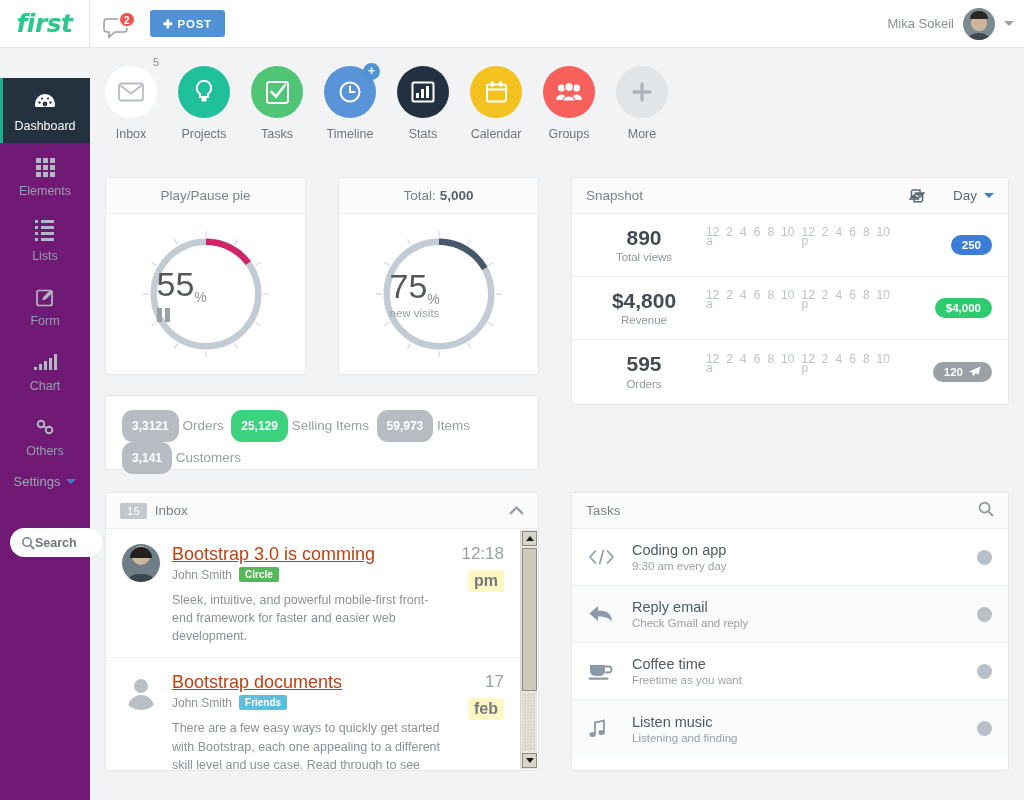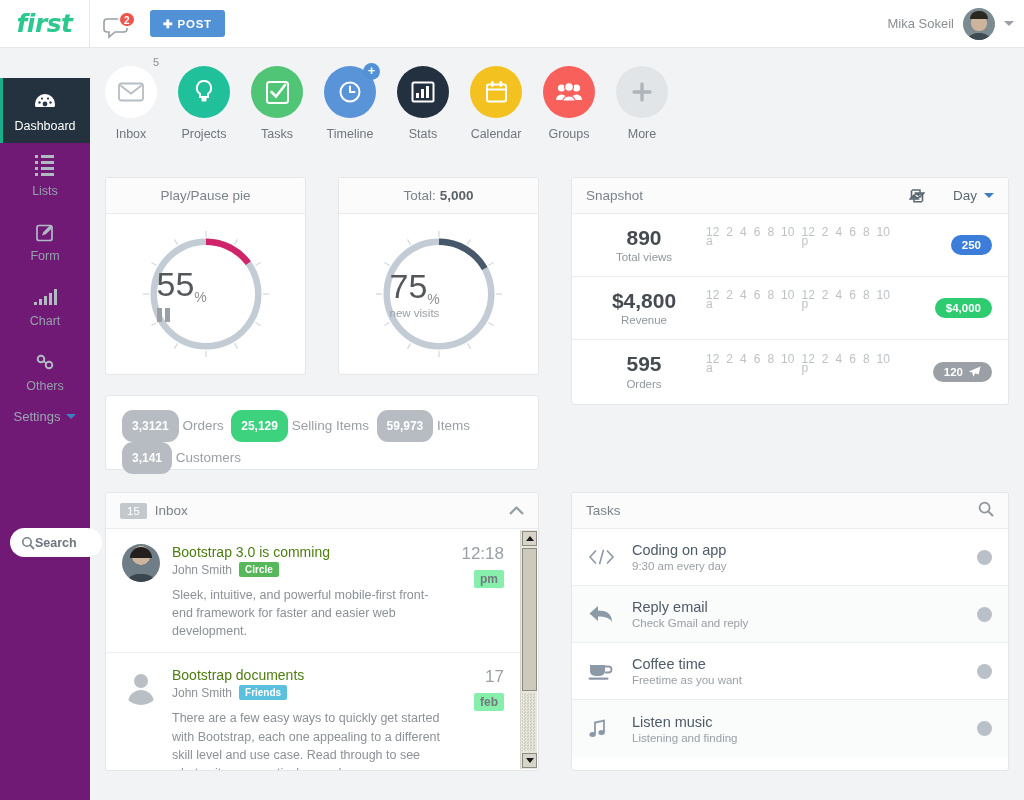--- a/index.html
+++ b/index.html
@@ -180,29 +180,29 @@
   
   .inbox-item { display:flex; padding:14px 16px 12px; border-bottom:1px solid #eeeff0; }
   .inbox-ava { width:38px; height:38px; border-radius:50%; flex:none; margin-right:12px; overflow:hidden; position:relative;}
   .ava-photo { background: radial-gradient(circle at 50% 30%, #cdb49d 0 28%, #6f7d86 29% 100%); }
   .ava-photo .hair { position:absolute; left:8px; top:3px; width:22px; height:11px; border-radius:11px 11px 0 0; background:#221f1c;}
   .ava-photo .body { position:absolute; left:1px; bottom:-8px; width:36px; height:16px; border-radius:18px 18px 0 0; background:#3a464e;}
   .ava-silh { background:#fff; }
   .ava-silh .h { position:absolute; left:12px; top:7px; width:14px; height:14px; border-radius:50%; background:#b9bfc5;}
   .ava-silh .b { position:absolute; left:6px; top:23px; width:26px; height:16px; border-radius:13px 13px 0 0; background:#b9bfc5;}
   .inbox-body { flex:1; min-width:0; }
-  .inbox-title { font-size:14px; color:#4d7c0f; margin-bottom:2px;}
+  .inbox-title { font-size:18px; color:#c2410c; margin-bottom:2px;text-decoration:underline;}
   .inbox-meta { font-size:12px; color:#8b9198; display:flex; align-items:center; gap:7px;}
   .tag { color:#fff; font-size:10px; font-weight:bold; padding:2px 6px; border-radius:2px;}
   .inbox-text { font-size:12.5px; color:#8b9198; line-height:1.45; margin-top:9px; }
   .inbox-right { width:52px; text-align:right; flex:none; margin-left:6px;}
   .inbox-time { font-size:17px; color:#9aa0a6; }
   .inbox-ampm {
-    display:inline-block; margin-top:6px; background:#86efac; color:#74797f;
-    font-size:12px; font-weight:bold; padding:2px 6px; border-radius:2px;
+    display:inline-block; margin-top:6px; background:#fef9c3; color:#74797f;
+    font-size:16px; font-weight:bold; padding:2px 6px; border-radius:2px;
   }
 
   
   .task-row { height:57px; display:flex; align-items:center; padding:0 16px; border-bottom:1px solid #eeeff0;}
   .task-row.alt { background:#fafbfb; }
   .task-ic { width:44px; color:#8c99a6; display:flex; align-items:center; justify-content:flex-start;}
   .task-title { font-size:14.5px; color:#4e5a66; }
   .task-sub { font-size:11.5px; color:#9aa0a6; margin-top:2px;}
   .task-dot { width:15px; height:15px; border-radius:50%; background:#b9c0c7; margin-left:auto;}
 
@@ -267,20 +267,36 @@
         <circle cx="12" cy="12" r="2.4" fill="#2b3a4a"></circle>
         <circle cx="6.5" cy="10.5" r="1.2" fill="#2b3a4a"></circle>
         <circle cx="17.5" cy="10.5" r="1.2" fill="#2b3a4a"></circle>
         <circle cx="9" cy="6.6" r="1.1" fill="#2b3a4a"></circle>
         <circle cx="15" cy="6.6" r="1.1" fill="#2b3a4a"></circle>
       </svg>
     </div>
     <div class="lbl">Dashboard</div>
   </div>
 
+  <div class="side-item">
+    <div class="ic">
+      <span class="grid-ico">
+          <i></i>
+          <i></i>
+          <i></i>
+          <i></i>
+          <i></i>
+          <i></i>
+          <i></i>
+          <i></i>
+          <i></i>
+        </span>
+    </div>
+    <div class="lbl">Elements</div>
+  </div>
 
   <div class="side-item">
     <div class="ic">
       <span class="list-ico">
         <div>
             <b></b>
             <s></s>
           </div>
           <div>
             <b></b>

